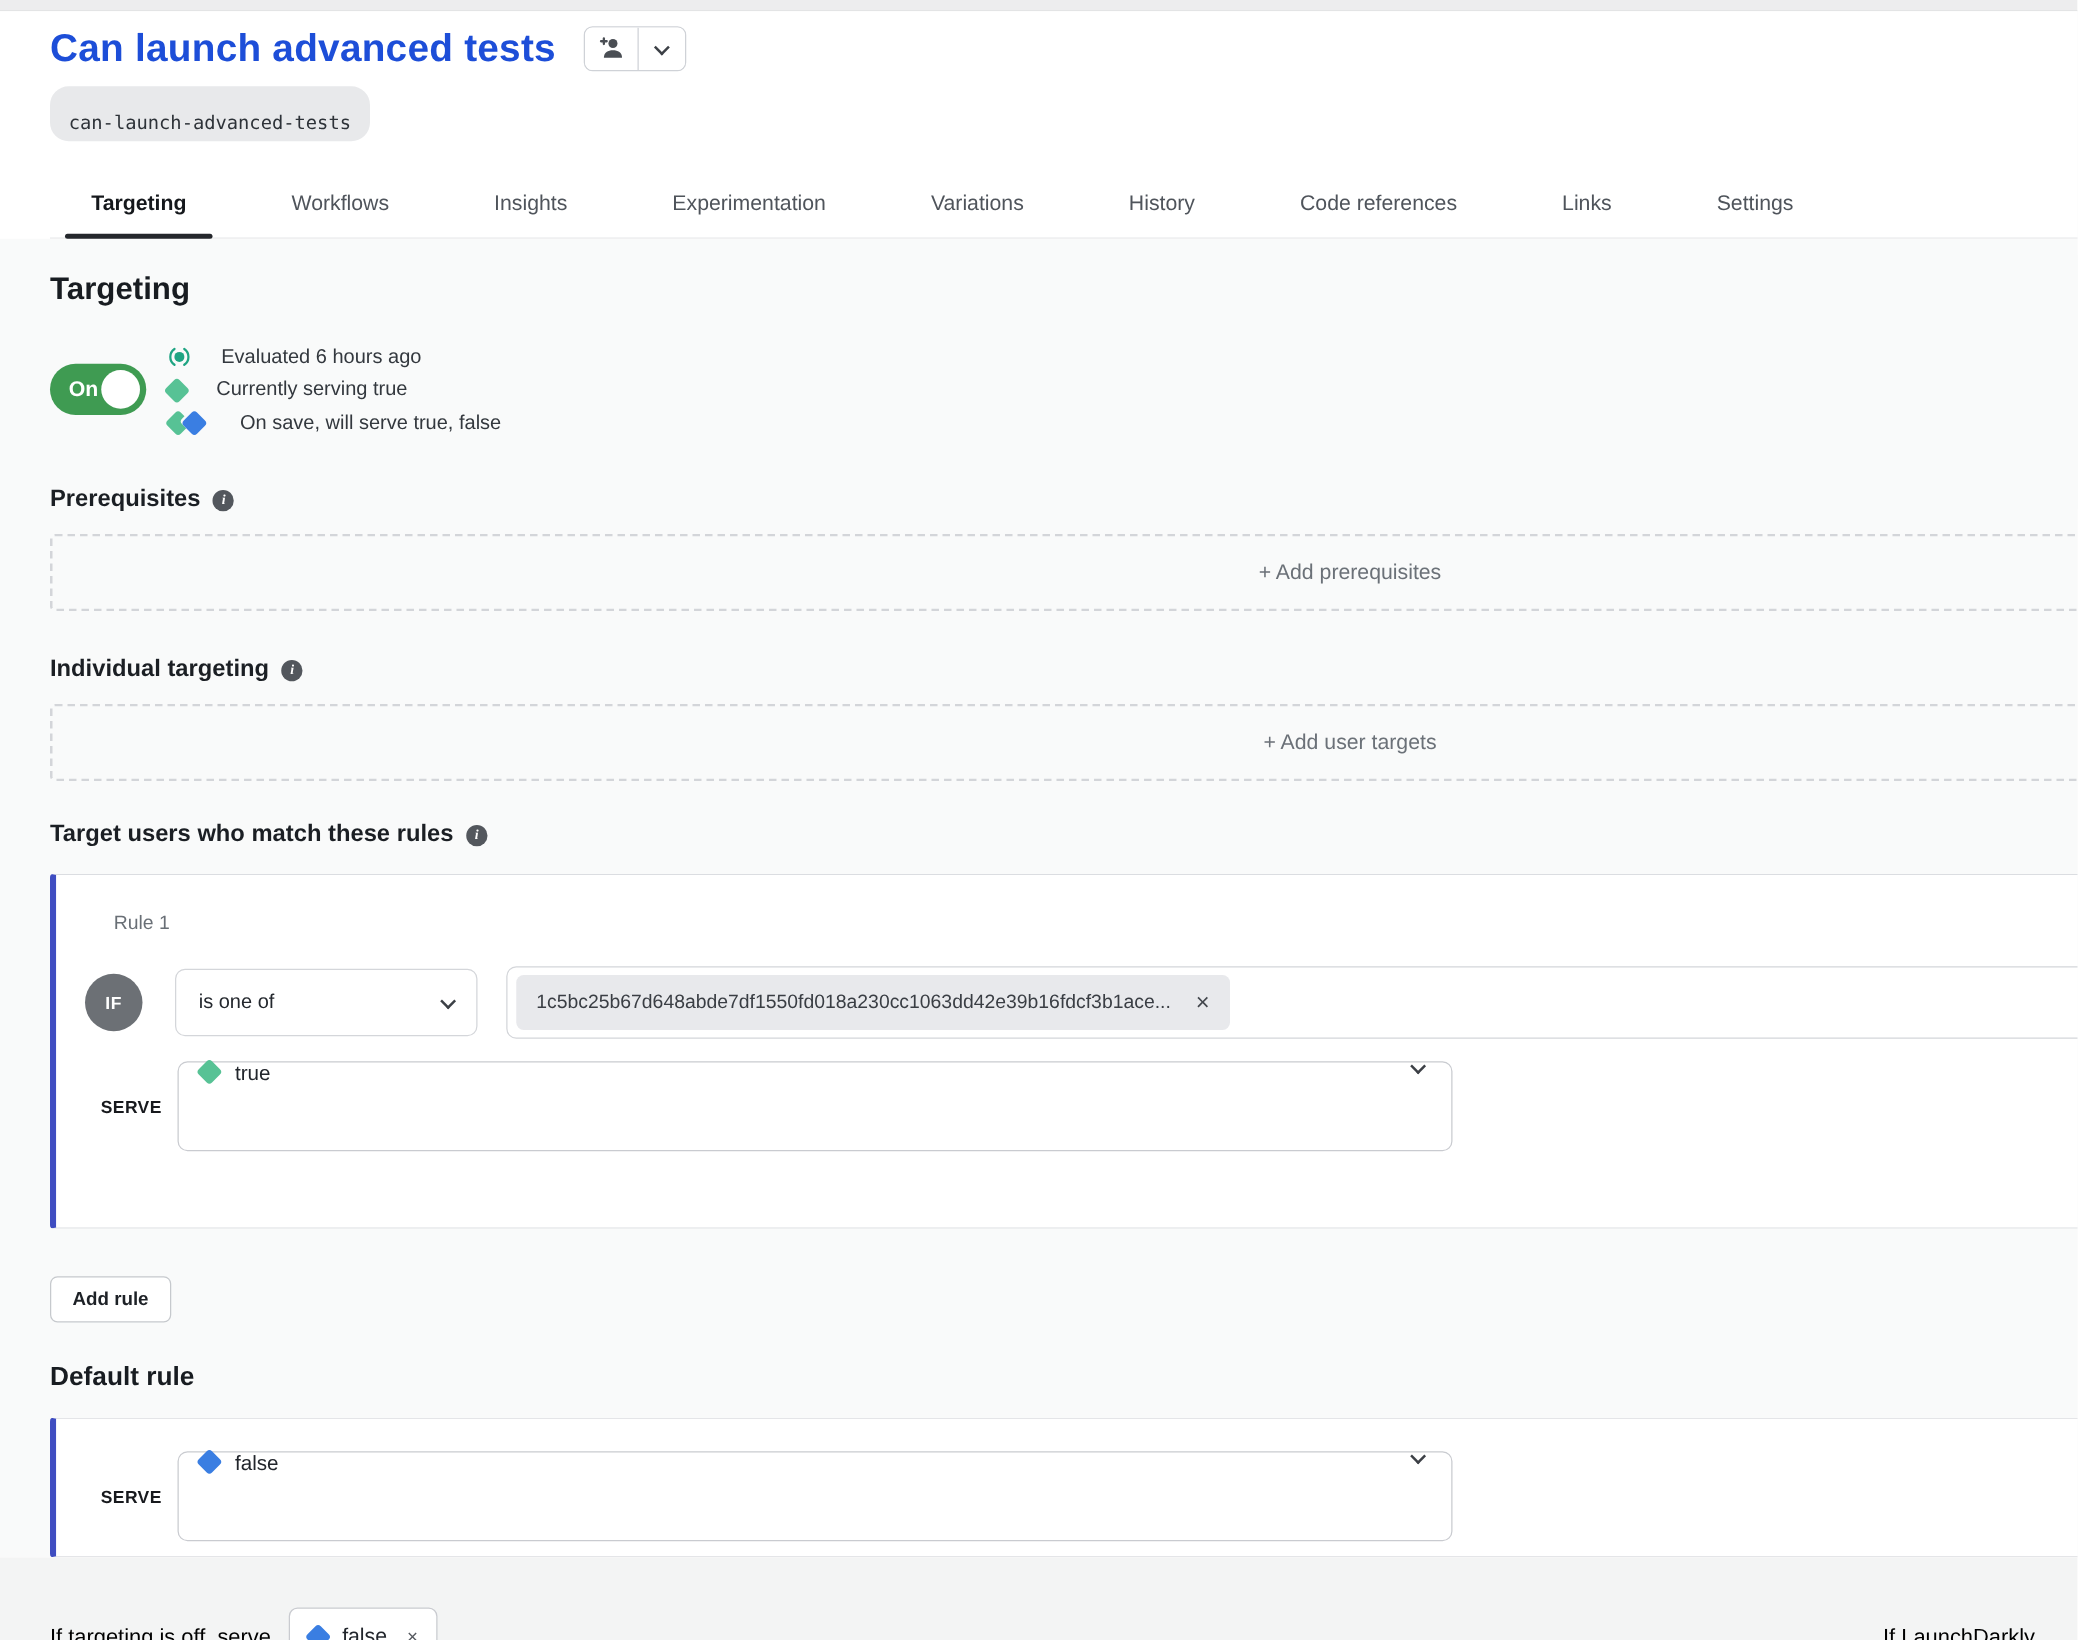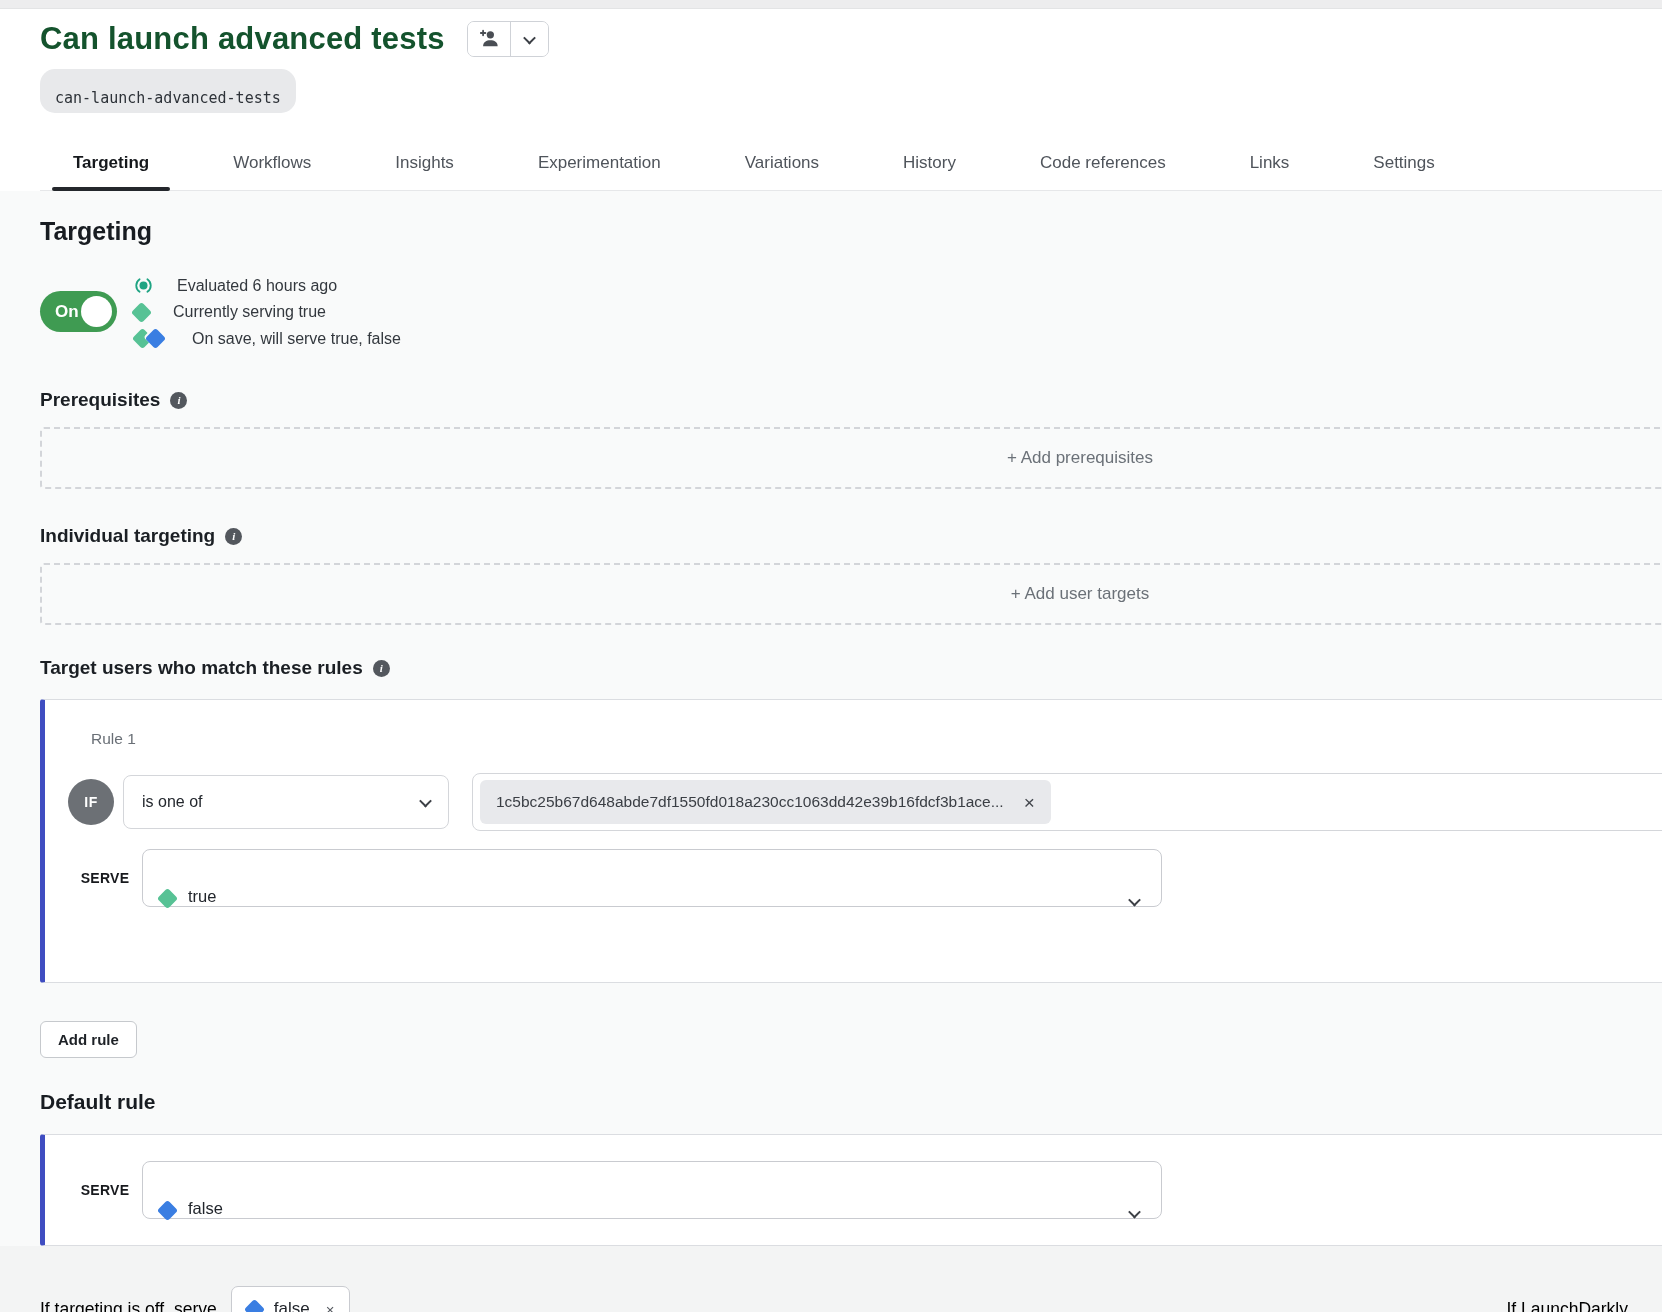--- a/index.html
+++ b/index.html
@@ -7,21 +7,21 @@
   body {
     position:relative; overflow:hidden; background:#ffffff;
     font-family:"Liberation Sans", sans-serif; color:#24282e;
     display:flex; flex-direction:column;
   }
   .top-strip { height:9px; background:#ededee; border-bottom:1px solid #e3e4e5; flex:0 0 auto; }
 
   
   .page-header { background:#fff; padding:12px 0 0 40px; flex:0 0 auto; }
   .title-row { display:flex; align-items:center; gap:22px; }
-  .page-title { font-size:31px; font-weight:700; color:#14532d; letter-spacing:.2px; }
+  .page-title { font-size:31px; font-weight:700; color:#1d4ed8; letter-spacing:.2px; }
   .btn-group { display:flex; border:1px solid #cfd2d7; border-radius:7px; background:#fff; overflow:hidden; height:36px; }
   .btn-group button { background:#fff; border:none; width:42px; display:flex; align-items:center; justify-content:center; cursor:pointer; }
   .btn-group button + button { border-left:1px solid #cfd2d7; width:38px; }
   .chev { display:inline-block; width:9px; height:9px; border-right:2px solid #3c4046; border-bottom:2px solid #3c4046; transform:rotate(45deg) translate(-1px,-1px); }
   .flag-key-pill {
     display:inline-block; margin-top:12px; background:#e8e9eb; border-radius:15px;
     padding:20px 15px 6px; font-family:"DejaVu Sans Mono","Liberation Mono",monospace;
     font-size:15px; color:#2d3238;
   }
   .tab-bar { display:flex; margin-top:26px; border-bottom:1px solid #e6e7e9; width:2160px; padding-left:12px; }
@@ -67,36 +67,36 @@
   .rule-card.default { height:112px; padding-top:26px; }
   .rule-name { font-size:15.5px; color:#696f76; margin-left:23px; }
   .cond-row { display:flex; align-items:center; margin-top:25px; gap:0; }
   .if-badge { width:46px; height:46px; border-radius:50%; background:#6c7075; color:#fff; font-size:14px; font-weight:700; display:flex; align-items:center; justify-content:center; letter-spacing:.5px; flex:0 0 auto; }
   .select-box {
     height:54px; background:#fff; border:1px solid #d4d6da; border-radius:8px;
     display:flex; align-items:center; padding:0 18px; cursor:pointer; font-size:16px; color:#24282e;
   }
   .select-box .chev { margin-left:auto; border-color:#3c4046; }
   .sel-attr { width:276px; margin-left:28px; }
-  .sel-op { width:326px; margin-left:9px; }
+  .sel-op { width:242px; margin-left:26px; }
   .value-input {
     height:58px; background:#fff; border:1px solid #d4d6da; border-radius:8px;
     flex:1 1 auto; margin-left:23px; display:flex; align-items:center; padding:0 7px; cursor:text;
   }
   .value-chip {
     background:#e8e9ec; border-radius:6px; height:44px; display:flex; align-items:center;
     padding:0 16px; gap:20px; font-size:15.5px; color:#3a3e44;
   }
   .chip-x { font-size:19px; color:#43474d; cursor:pointer; line-height:1; }
 
   .serve-row { display:flex; align-items:center; margin-top:18px; }
   .serve-label { width:74px; text-align:center; font-size:14px; font-weight:700; color:#17191d; letter-spacing:.3px; flex:0 0 auto; }
   .serve-select {
-    width:1020px; height:58px; background:#fff; border:1px solid #c9cbd0; border-radius:8px;
-    display:flex; align-items:flex-end; padding:0 22px 0 17px; gap:13px; cursor:pointer; font-size:16.5px; color:#22262c;
+    width:1020px; height:72px; background:#fff; border:1px solid #c9cbd0; border-radius:8px;
+    display:flex; align-items:flex-start; padding:0 22px 0 17px; gap:13px; cursor:pointer; font-size:16.5px; color:#22262c;
   }
   .serve-select .chev { margin-left:auto; }
 
   .add-rule-btn {
     margin-top:38px; background:#fff; border:1px solid #c6c9cd; border-radius:6px;
     padding:9px 17px; font-size:15px; font-weight:700; color:#1d2126; cursor:pointer;
     font-family:"Liberation Sans", sans-serif;
   }
   .default-h { font-size:21px; font-weight:700; color:#181c21; margin-top:32px; }
 

